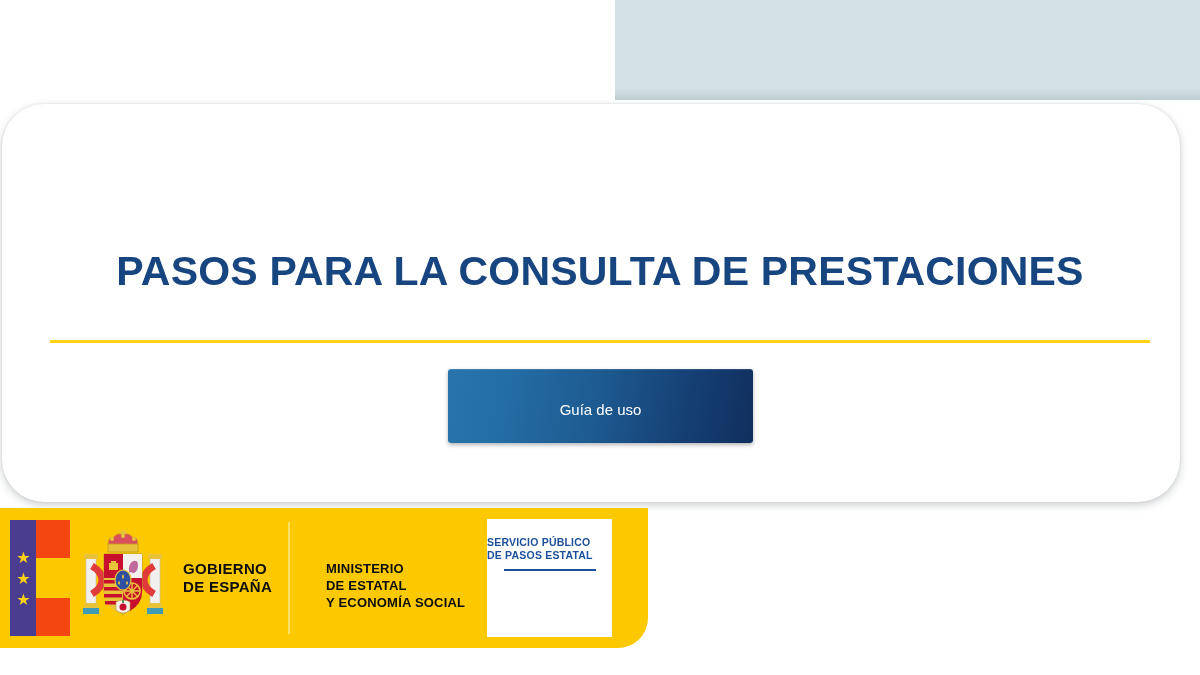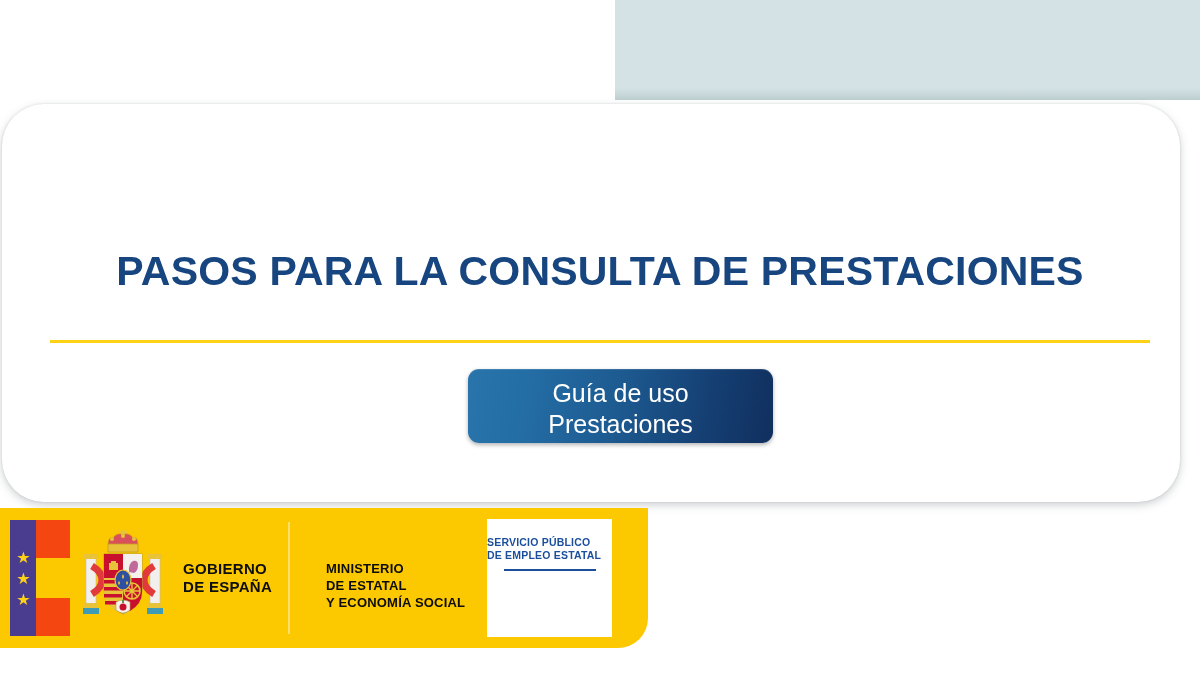--- a/index.html
+++ b/index.html
@@ -71,31 +71,31 @@
     left: 50px;
     top: 340px;
     width: 1100px;
     height: 3px;
     background: #fcd116;
   }
 
   
   .cta {
     position: absolute;
-    left: 468px;
+    left: 448px;
     top: 369px;
     width: 305px;
     height: 74px;
     border: none;
-    border-radius: 11px;
+    border-radius: 3px;
     background: linear-gradient(100deg, #2a74ac 0%, #246ea6 18%, #1d5b91 48%, #153f73 78%, #102f5e 100%);
     box-shadow: 0 2px 4px rgba(0,0,0,0.30), inset 0 1px 0 rgba(255,255,255,0.12);
     color: #ffffff;
     font-family: "Liberation Sans", sans-serif;
-    font-size: 25px;
+    font-size: 15px;
     line-height: 31px;
     text-align: center;
     padding-top: 6px;
     cursor: pointer;
   }
   .cta .l1, .cta .l2 { display: block; }
 
   
   .footer {
     position: absolute;
@@ -226,21 +226,20 @@
   <div class="top-band"></div>
 
   <div class="card"></div>
 
   <div class="title">PASOS PARA LA CONSULTA DE PRESTACIONES</div>
 
   <div class="rule"></div>
 
   <button class="cta">
     <span class="l1">Guía de uso</span>
-    <span class="l2">Prestaciones</span>
   </button>
 
   <div class="footer">
     <div class="footer-divider"></div>
 
     <div class="emblem">
       <div class="bar"></div>
       <div class="blk t"></div>
       <div class="blk b"></div>
       <div class="star s1">★</div>
@@ -311,17 +310,17 @@
   </div>
 
   <div class="min-text">
     <div>MINISTERIO</div>
     <div>DE ESTATAL</div>
     <div>Y ECONOMÍA SOCIAL</div>
   </div>
 
   <div class="sepe">
     <div class="small">SERVICIO PÚBLICO</div>
-    <div class="small">DE EMPLEO ESTATAL</div>
+    <div class="small">DE PASOS ESTATAL</div>
     <div class="hr"></div>
   </div>
 
 </div>
 
 </body></html>

